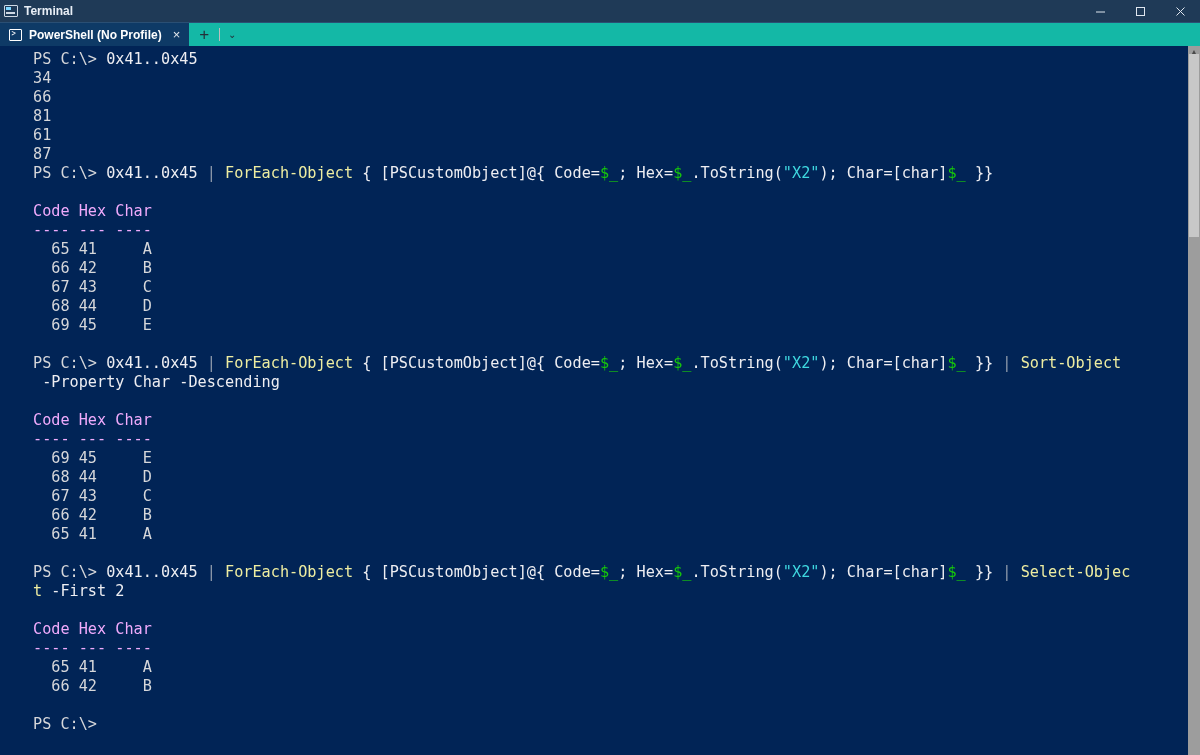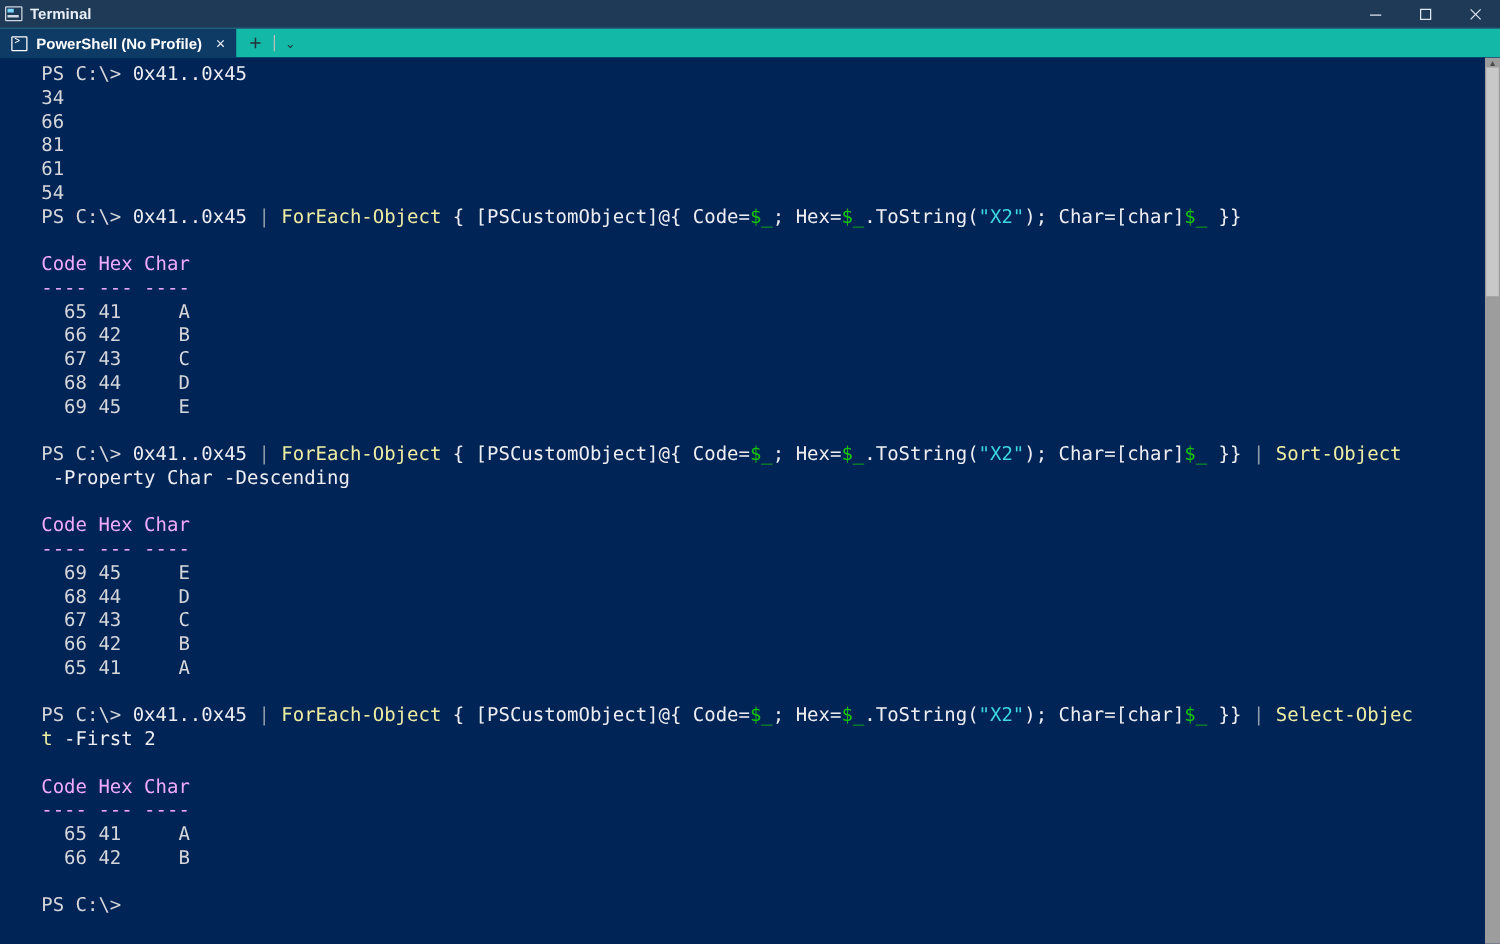--- a/index.html
+++ b/index.html
@@ -255,21 +255,21 @@
   <div class="tab-dropdown">⌄</div>
 </div>
 
 <div class="terminal">
   <div class="screen" id="screen">
       <div class="line" id="cmd-1"><span class="c-white">PS C:\&gt; </span><span class="c-bright">0x41..0x45</span></div>
       <div class="line" id="out-1-65"><span class="c-white">34</span></div>
       <div class="line" id="out-1-66"><span class="c-white">66</span></div>
       <div class="line" id="out-1-67"><span class="c-white">81</span></div>
       <div class="line" id="out-1-68"><span class="c-white">61</span></div>
-      <div class="line" id="out-1-69"><span class="c-white">54</span></div>
+      <div class="line" id="out-1-69"><span class="c-white">87</span></div>
       <div class="line" id="cmd-2"><span class="c-white">PS C:\&gt; </span><span class="c-bright">0x41..0x45 </span><span class="c-gray">| </span><span class="c-yellow">ForEach-Object </span><span class="c-bright">{ [PSCustomObject]@{ Code=</span><span class="c-green">$_</span><span class="c-bright">; Hex=</span><span class="c-green">$_</span><span class="c-bright">.ToString(</span><span class="c-cyan">"X2"</span><span class="c-bright">); Char=[char]</span><span class="c-green">$_</span><span class="c-bright"> }}</span></div>
       <div class="line" id="blank-1">&nbsp;</div>
       <div class="line" id="hdr-1"><span class="c-hdrgreen">Code Hex Char</span></div>
       <div class="line" id="rule-1"><span class="c-hdrgreen">---- --- ----</span></div>
       <div class="line" id="row-1-1"><span class="c-white">  65 41     A</span></div>
       <div class="line" id="row-1-2"><span class="c-white">  66 42     B</span></div>
       <div class="line" id="row-1-3"><span class="c-white">  67 43     C</span></div>
       <div class="line" id="row-1-4"><span class="c-white">  68 44     D</span></div>
       <div class="line" id="row-1-5"><span class="c-white">  69 45     E</span></div>
       <div class="line" id="blank-2">&nbsp;</div>

